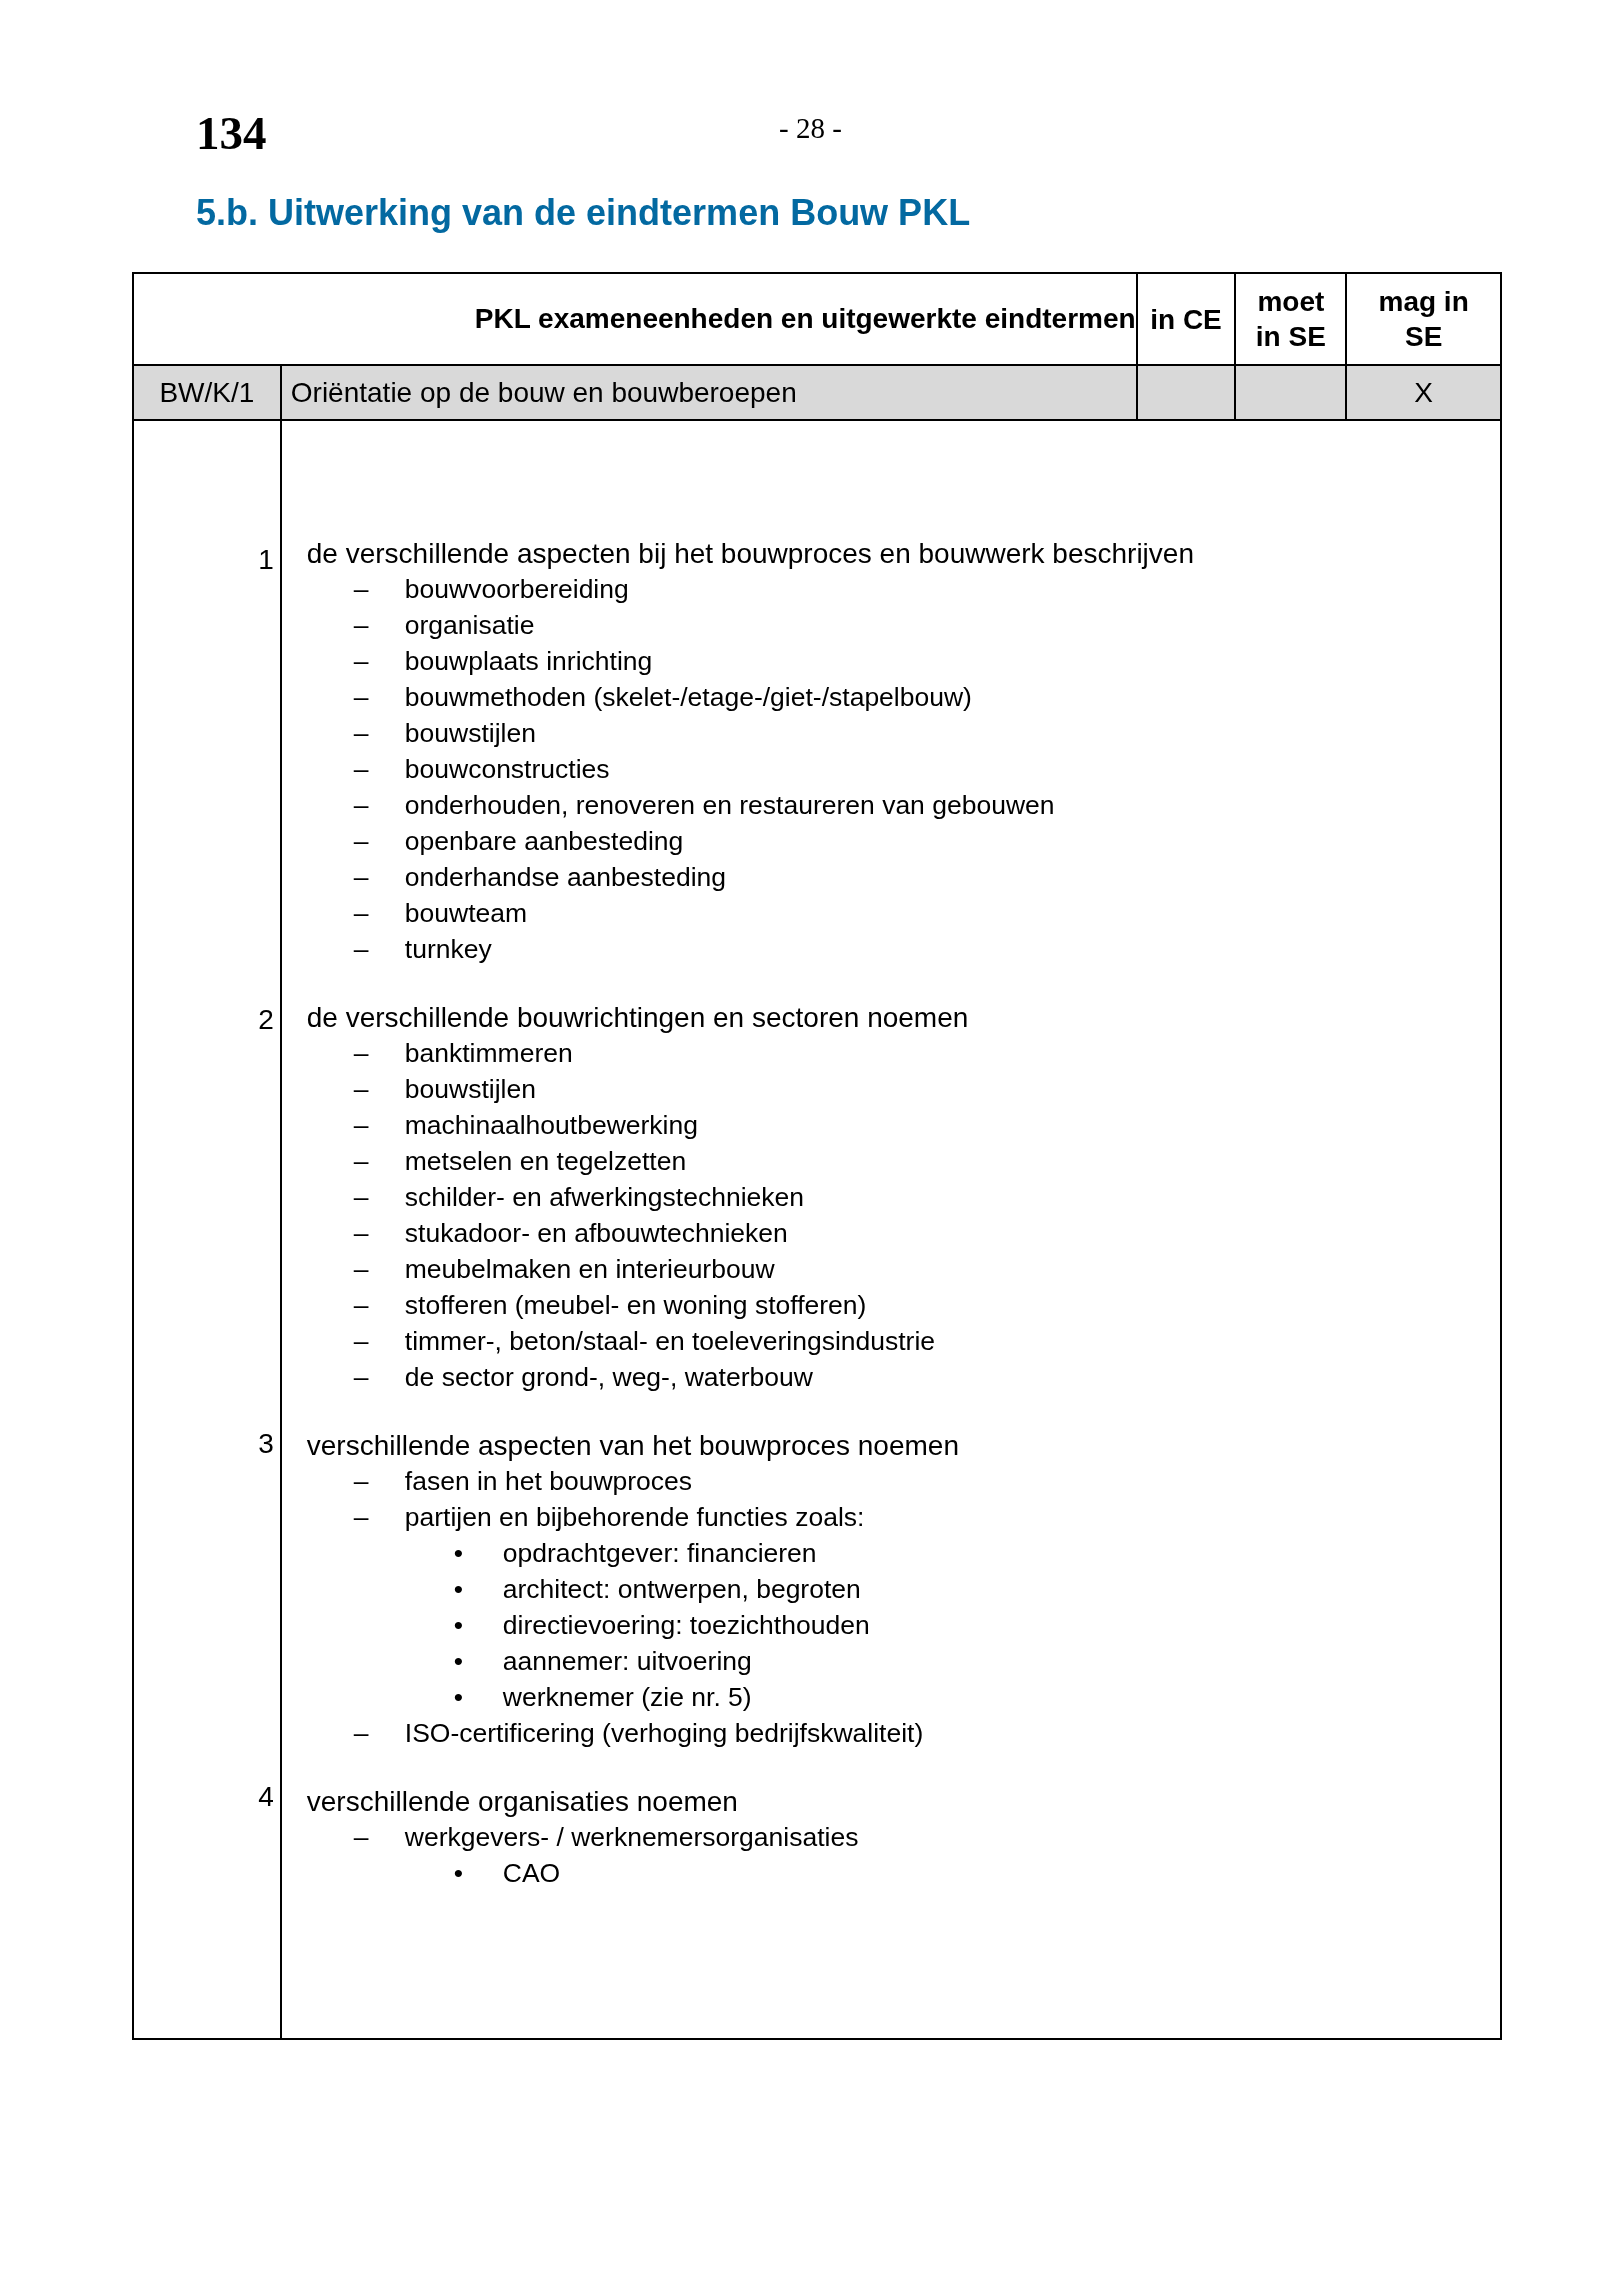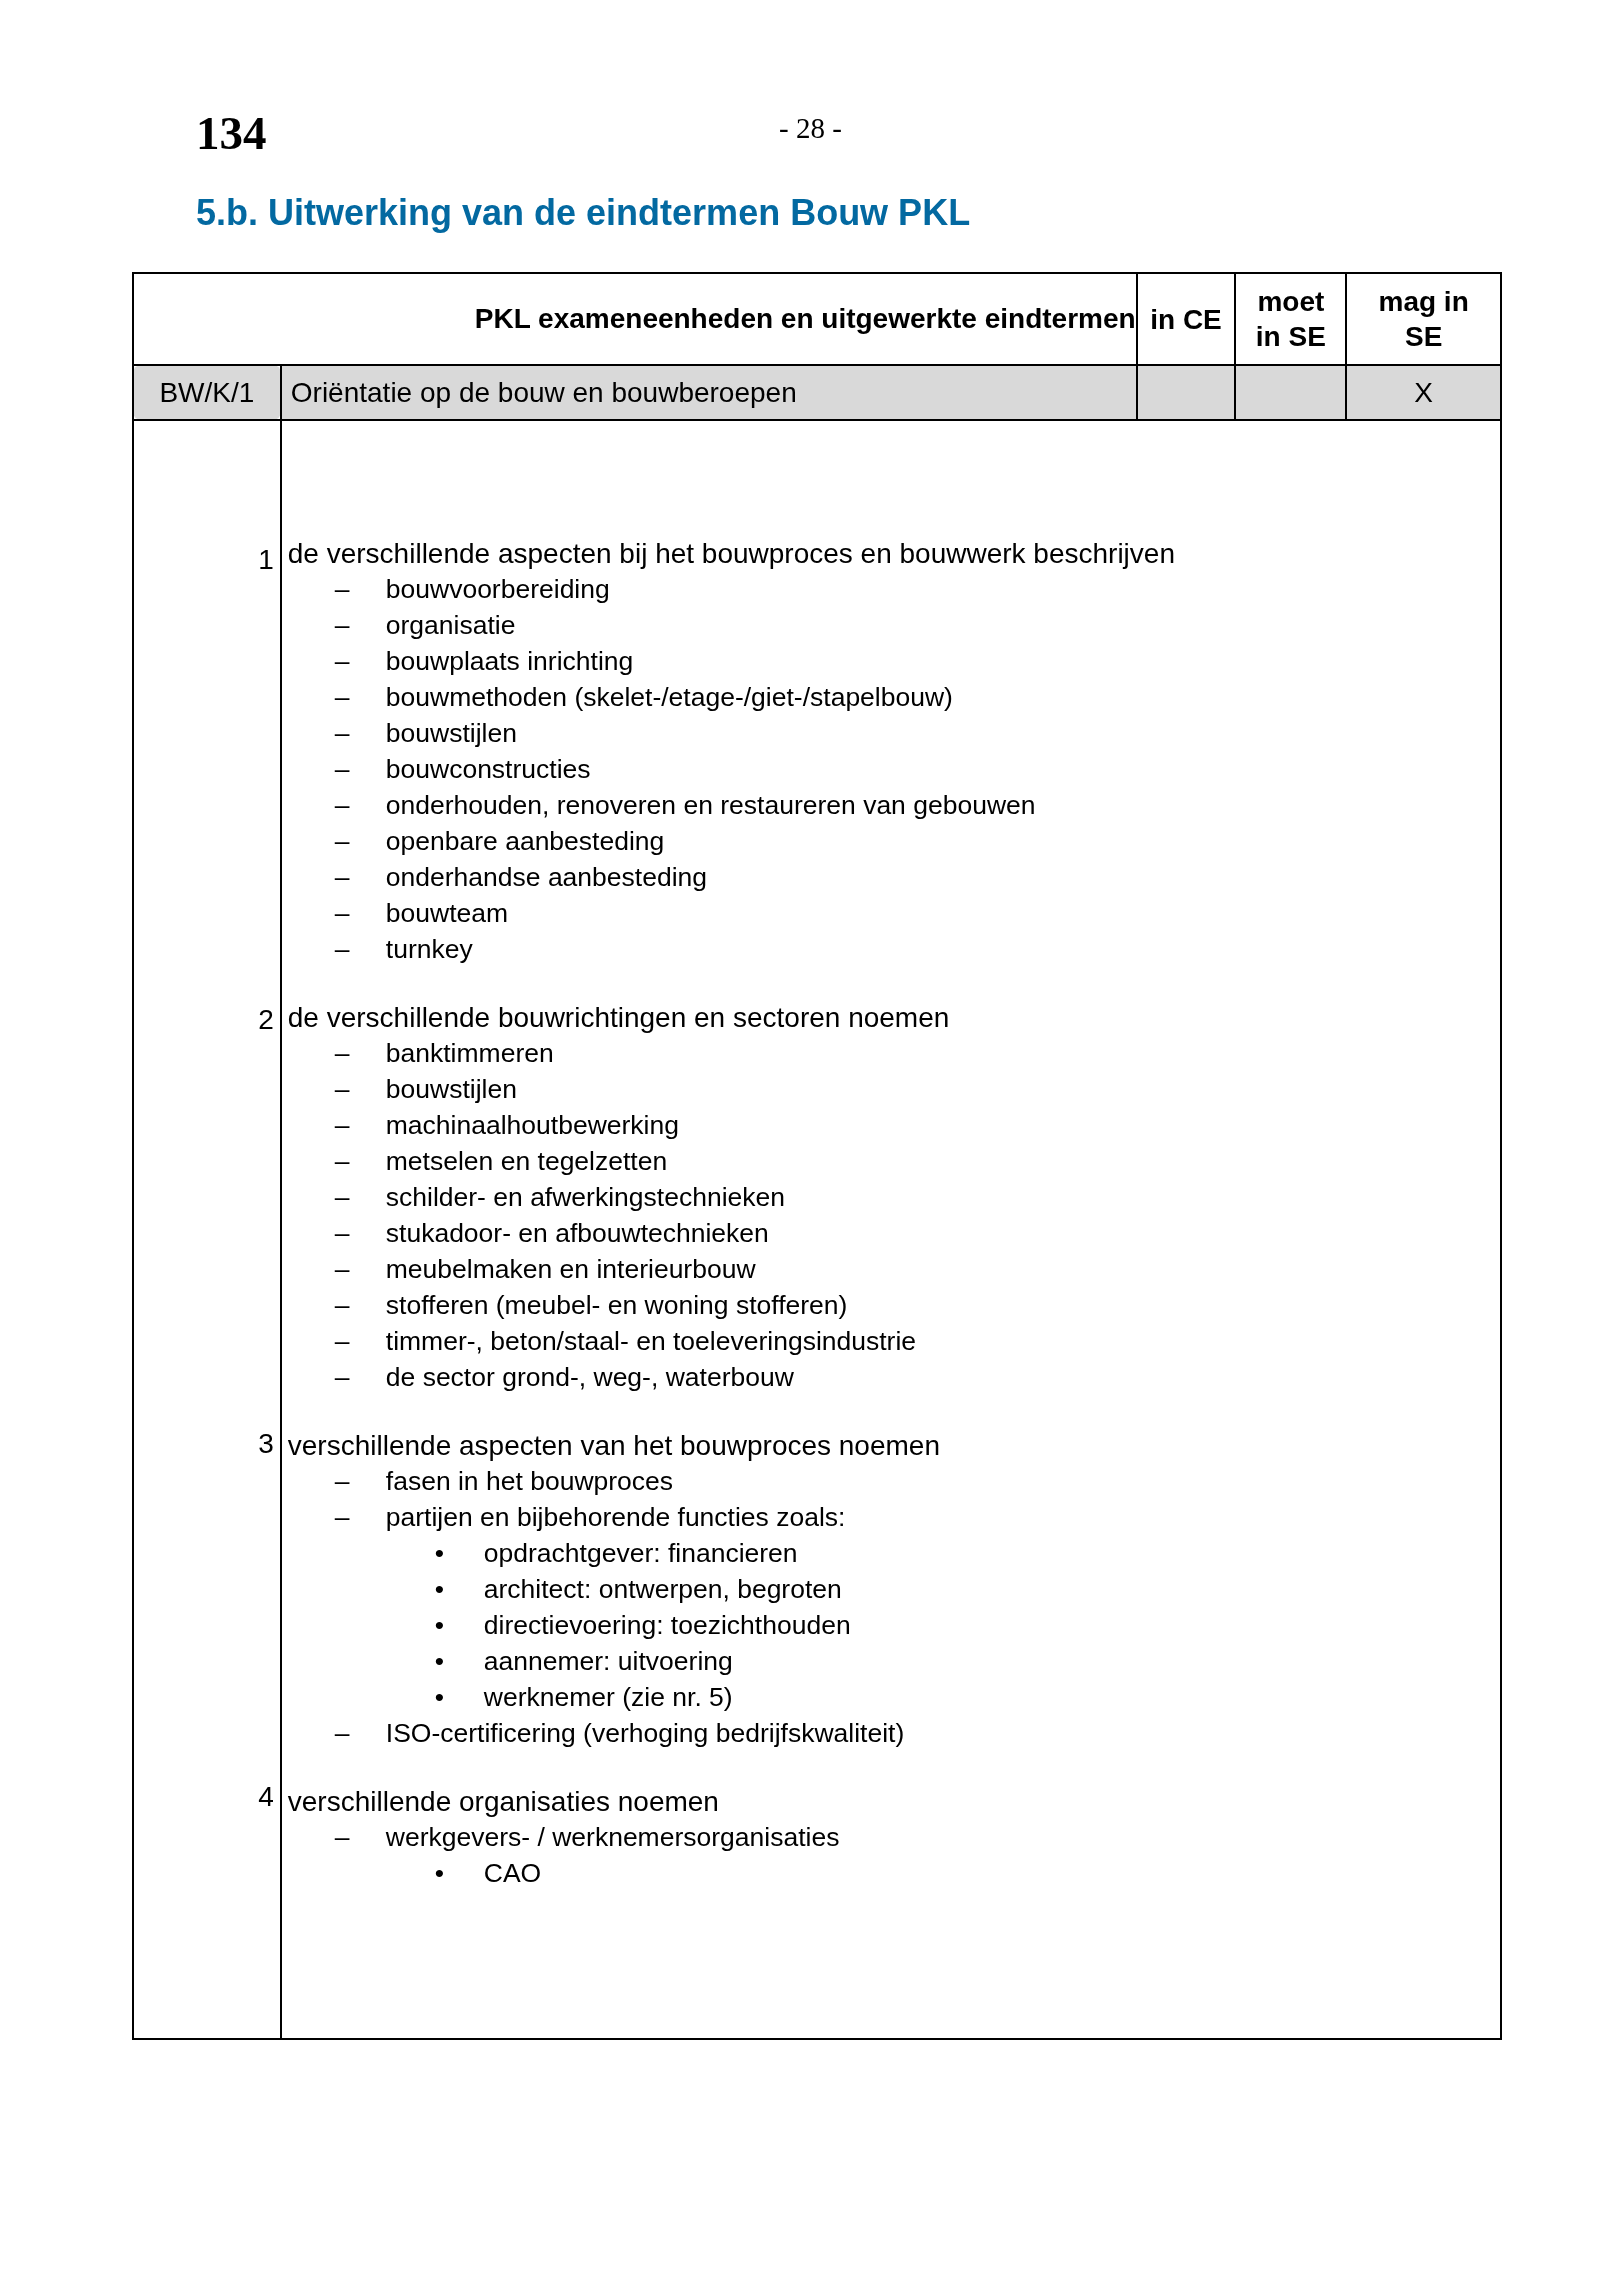--- a/index.html
+++ b/index.html
@@ -6,28 +6,28 @@
     body { width: 1621px; height: 2293px; position: relative; font-family: "Liberation Sans", sans-serif; color: #000; }
     .page-num { position: absolute; left: 196px; top: 98px; font-family: "Liberation Serif", serif; font-weight: bold; font-size: 47px; margin-top: 8px; }
     .page-center { position: absolute; left: 779px; top: 112px; font-family: "Liberation Serif", serif; font-size: 29px; }
     .heading { position: absolute; left: 196px; top: 192px; font-weight: bold; font-size: 36px; }
     table.main { position: absolute; left: 132px; top: 272px; width: 1370px; border-collapse: collapse; border: 2.9px solid #000; }
     table.main td { border: 2px solid #000; padding: 0; vertical-align: middle; font-size: 28px; }
     .hdr td { height: 90px; font-weight: bold; }
     .hdr .title { padding-left: 8.8px; text-align: right; }
     .hdr .c { text-align: center; line-height: 35px; }
     .unit td { background: #d9d9d9; height: 53px; }
-    .unit .code { text-align: center; border-radius: 8px; }
+    .unit .code { text-align: center; }
     .unit .name { padding-left: 9px; }
     .unit .x { text-align: center; }
     .kan td { height: 53px; }
     .kan .txt { padding-left: 8.8px; }
     .body td { vertical-align: top; height: 1617px; }
     .body .nums { text-align: right; padding-right: 5.9px; }
-    .body .content { padding-left: 6px; margin-top: 15px; }
+    .body .content { padding-left: 25px; margin-top: 15px; }
     .obj { margin-bottom: 33px; }
     .objrow { line-height: 35px; }
     .objnum { display: block; height: 35px; line-height: 35px; }
     .sub { line-height: 36px; font-size: 26.5px; position: relative; padding-left: 98px; }
     .sub .dash { position: absolute; left: 47px; top: 0; }
     .subsub { line-height: 36px; font-size: 26.5px; position: relative; padding-left: 196px; }
     .subsub .dot { position: absolute; left: 147px; top: 0; }
   </style>
 </head>
 <body>

